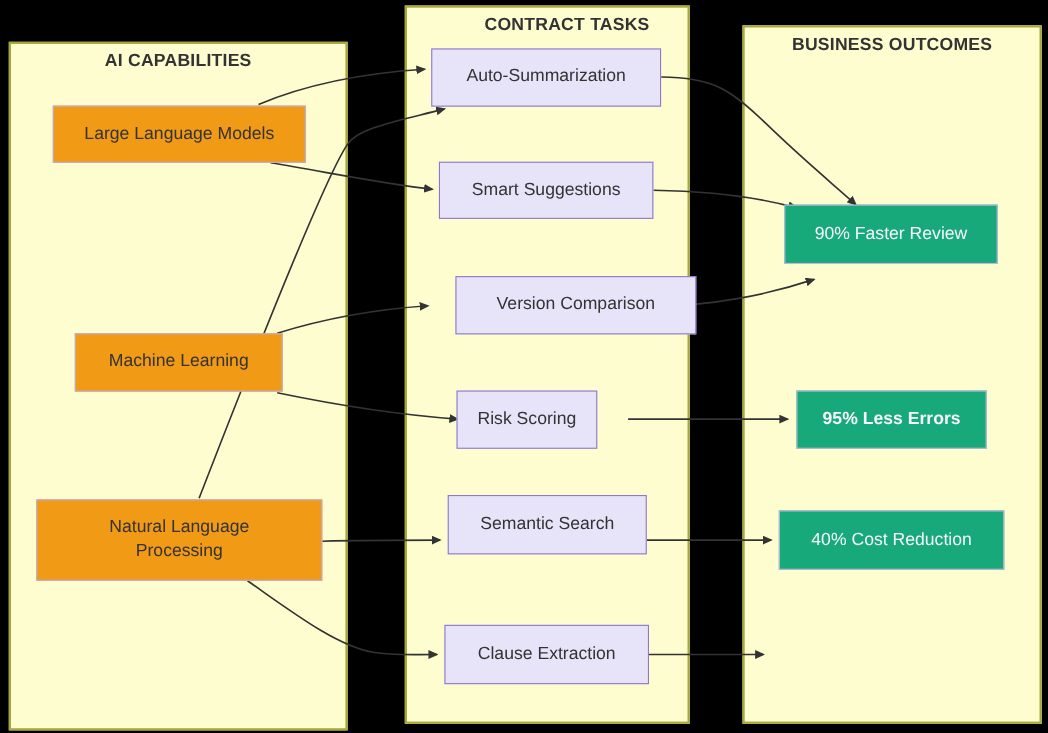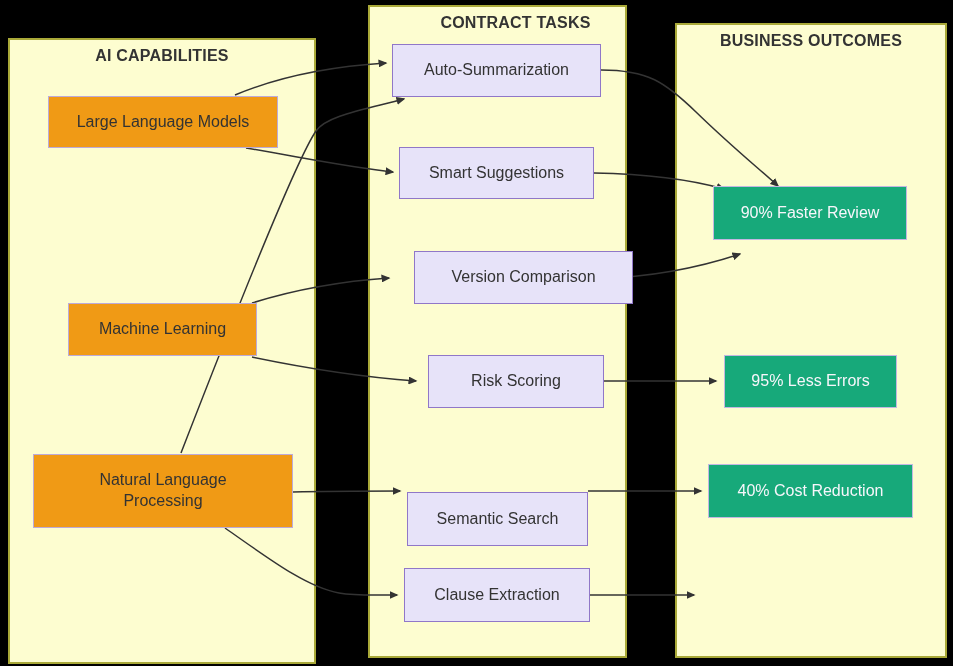--- a/index.html
+++ b/index.html
@@ -29,25 +29,25 @@
   }
   .node.capability{background:#f09a15;border:1.5px solid #bcaad9;}
   .node.task{background:#e7e3f9;border:1.5px solid #9077c8;}
   .node.outcome{background:#17a97a;border:1.5px solid #c3b7e2;color:#f7f6fb;}
   #n-llm{left:48px;top:96px;width:230px;height:52px;}
   #n-ml{left:68px;top:303px;width:189px;height:53px;}
   #n-nlp{left:33px;top:454px;width:260px;height:74px;padding:0 63px;}
   #n-auto{left:392px;top:44px;width:209px;height:53px;}
   #n-smart{left:399px;top:147px;width:195px;height:52px;}
   #n-version{left:394px;top:251px;width:219px;height:53px;margin-left:20px;}
-  #n-risk{left:428px;top:355px;width:176px;height:53px;}
-  #n-semantic{left:407px;top:492px;width:181px;height:54px;}
+  #n-risk{left:415px;top:355px;width:128px;height:53px;}
+  #n-semantic{left:407px;top:450px;width:181px;height:54px;}
   #n-clause{left:404px;top:568px;width:186px;height:54px;}
   #n-faster{left:713px;top:186px;width:194px;height:54px;}
-  #n-errors{left:724px;top:355px;width:173px;height:53px;}
+  #n-errors{left:724px;top:355px;width:173px;height:53px;font-weight:bold;}
   #n-cost{left:708px;top:464px;width:205px;height:54px;}
   #n-compliance{left:700px;top:568px;width:220px;height:54px;}
 </style>
 </head>
 <body>
 
 <div class="stage">
 
   <div class="panel" id="p-capabilities">
     <div class="panel-title">AI CAPABILITIES</div>

